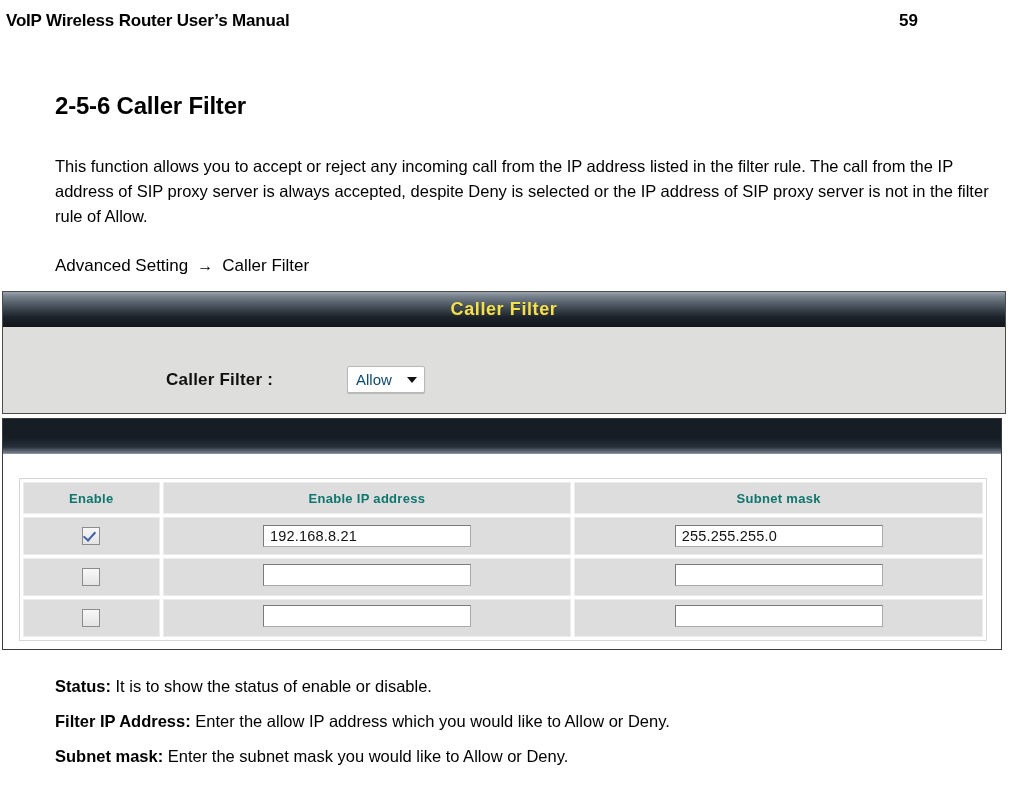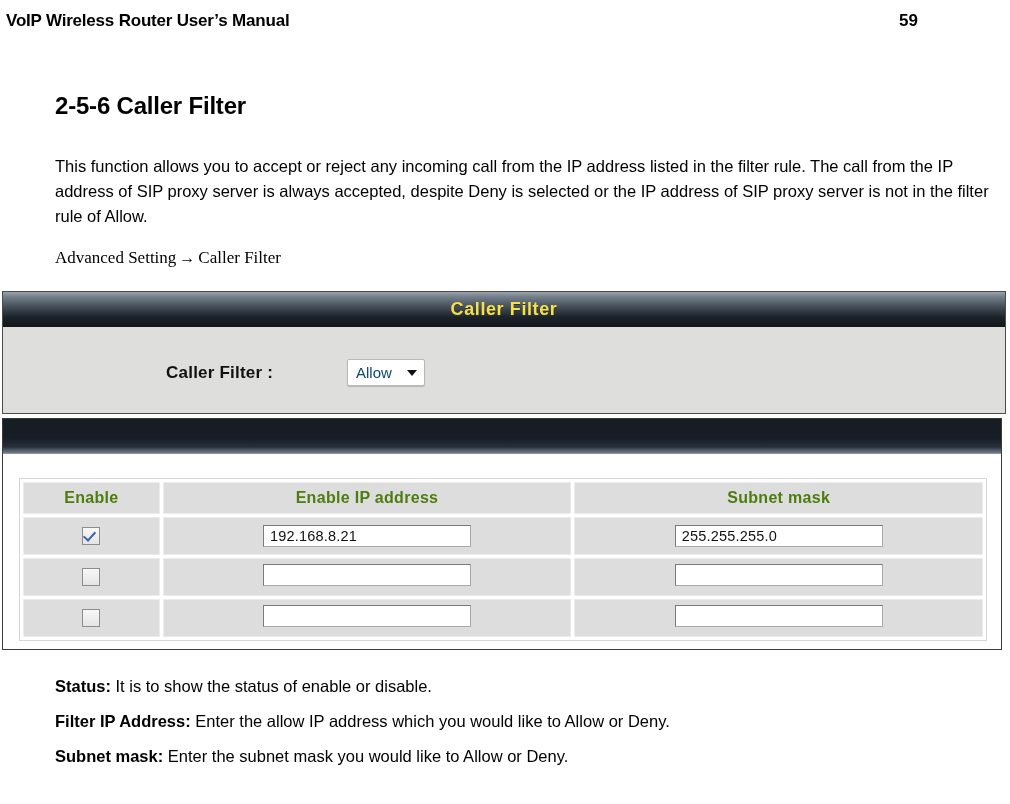--- a/index.html
+++ b/index.html
@@ -60,25 +60,25 @@
     width: 957px;
     font-size: 16.5px;
     line-height: 25px;
     text-align: left;
   }
 
   
   .breadcrumb {
     position: absolute;
     left: 55px;
-    top: 248px;
+    top: 256px;
     font-size: 17px;
     display: flex;
     align-items: baseline;
-    font-family: Liberation Serif, serif;
+    gap: 6px;
   }
   .breadcrumb .arrow {
     font-size: 16px;
     padding: 0 3px;
   }
 
   
   .shot {
     position: absolute;
     left: 2px;
@@ -135,21 +135,21 @@
 
   .panel-body-top {
     height: 86px;
     background: #dededd;
     position: relative;
   }
 
   .filter-row {
     position: absolute;
     left: 0;
-    top: 32px;
+    top: 39px;
     width: 100%;
     display: flex;
     align-items: center;
   }
   .filter-label {
     width: 230px;
     text-align: right;
     margin-left: 40px;
     font-size: 17px;
     font-weight: bold;
@@ -201,24 +201,24 @@
   table.filter-table th,
   table.filter-table td {
     background: #dddddd;
     border: 1px solid #ececec;
     height: 30px;
     padding: 0;
     text-align: center;
     vertical-align: middle;
   }
   table.filter-table th {
-    font-size: 16px;
+    font-size: 13px;
     font-weight: bold;
     letter-spacing: 0.3px;
-    color: #4d7c0f;
+    color: #0f766e;
   }
   th.col-enable { width: 136px; }
   th.col-ip     { width: 410px; }
   th.col-mask   { width: 410px; }
   table.filter-table td { height: 36px; }
 
   .textbox {
     width: 208px;
     height: 22px;
     background: #ffffff;

